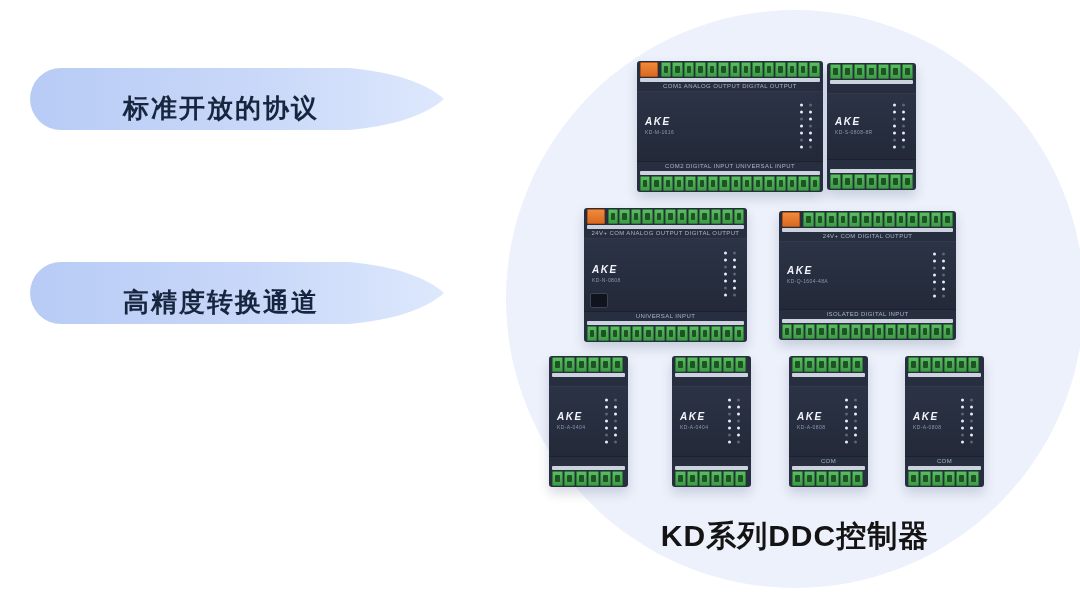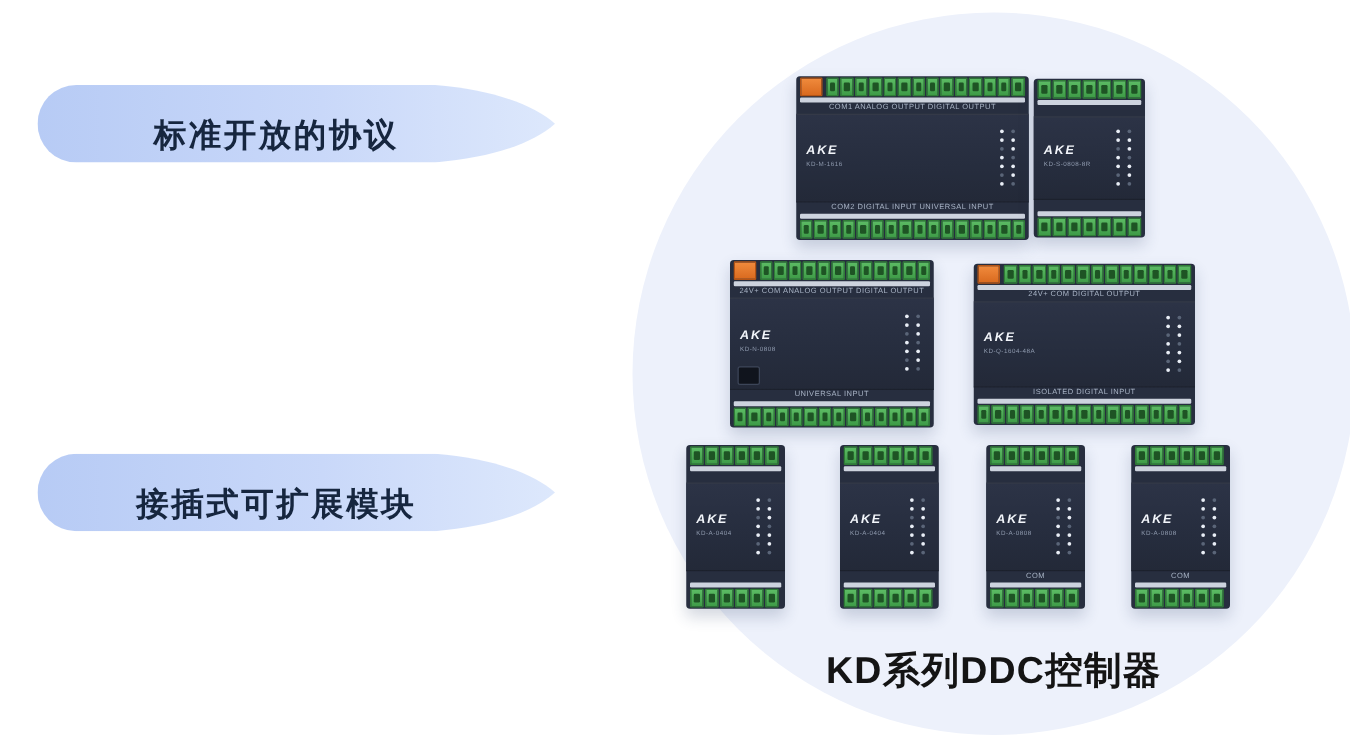--- a/index.html
+++ b/index.html
@@ -450,24 +450,24 @@
     </div>
 
   <div class="pill" style="top:68px">
     <svg viewBox="0 0 418 62" preserveAspectRatio="none">
       <path d="M31,0 H318 C364,4 396,15 414,31 C396,47 364,58 318,62 H31 A31,31 0 0 1 31,0 Z" fill="url(#pillGrad)"></path>
     </svg>
     <span class="pill-label">标准开放的协议</span>
   </div>
 
 
-
-  <div class="pill" style="top:363px">
+  <div class="pill" style="top:262px">
     <svg viewBox="0 0 418 62" preserveAspectRatio="none">
       <path d="M31,0 H318 C364,4 396,15 414,31 C396,47 364,58 318,62 H31 A31,31 0 0 1 31,0 Z" fill="url(#pillGrad)"></path>
     </svg>
-    <span class="pill-label">接插式可扩展模块</span>
+    <span class="pill-label">高精度转换通道</span>
   </div>
 
 
+
   <div class="title">KD系列DDC控制器</div>
 
 </div>
 
 </body></html>

